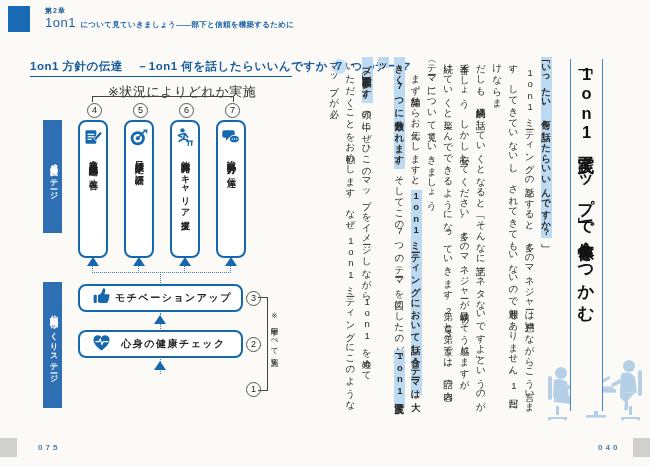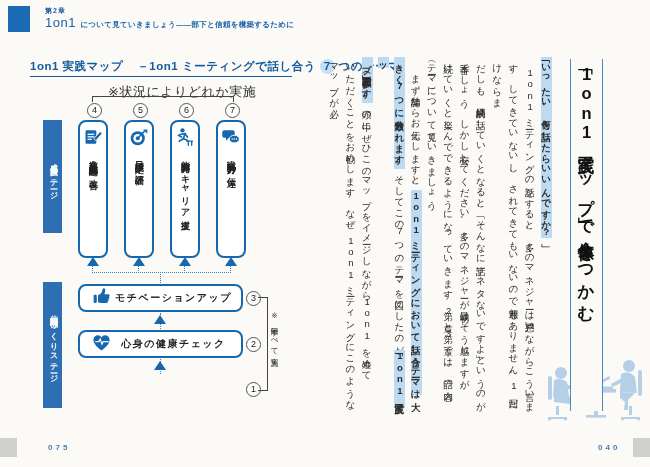--- a/index.html
+++ b/index.html
@@ -76,21 +76,21 @@
 <div class="stage">
 
   <div class="abs chapter-square"></div>
   <div class="abs chapter-label">第2章</div>
   <div class="abs chapter-title">
     <span class="t1">1on1</span>
     <span class="t2">について見ていきましょう——部下と信頼を構築するために</span>
   </div>
 
   <div class="abs fig-title">
-    <span>1on1 実践マップ</span><span class="gap"></span><span>－1on1 ミーティングで話し合う</span>
+    <span>1on1 方針の伝達</span><span class="gap"></span><span>－1on1 何を話したらいいんですか</span>
     <span class="seven">7</span>
     <span>つのテーマ</span>
   </div>
   <div class="abs fig-underline"></div>
   <div class="abs note-top">※状況によりどれか実施</div>
   <div class="abs bracket-top"></div>
 
   <div class="abs numc" style="left:87px;top:103px;">4</div>
   <div class="abs numc" style="left:133px;top:103px;">5</div>
   <div class="abs numc" style="left:179px;top:103px;">6</div>
@@ -234,17 +234,17 @@
       <p><span>本音でしょう。しかし安心してください。多くのマネジャーが最初はそう感じますが、</span></p>
       <p><span>続けていくと楽しんでできるようになっていきます。第2章と第3章では、話の内容</span></p>
       <p><span>（テーマ）について見ていきましょう。</span></p>
       <p><span>　まず結論からお伝えしますと、</span><span class="em">1on1ミーティングにおいて話し合うテーマは大</span></p>
       <p><span class="em">きく7つに分類されます。</span><span>そしてこの7つのテーマを図にしたのが</span><span class="em">「1on1実践マッ</span></p>
       <p><span class="em">プ」（左図参照）です。</span><span>頭の中にぜひこのマップをイメージしながら1on1を進めて</span></p>
       <p><span>いただくことをお勧めします。なぜ、1on1ミーティングにこのようなマップが必</span></p>
     </div>
 
   <div class="abs tab" style="left:0;"></div>
-  <div class="abs pagenum" style="left:48px;">075</div>
+  <div class="abs pagenum" style="left:38px;">075</div>
   <div class="abs pagenum" style="left:598px;">040</div>
   <div class="abs tab" style="left:633px;"></div>
 
 </div>
 
 </body></html>

